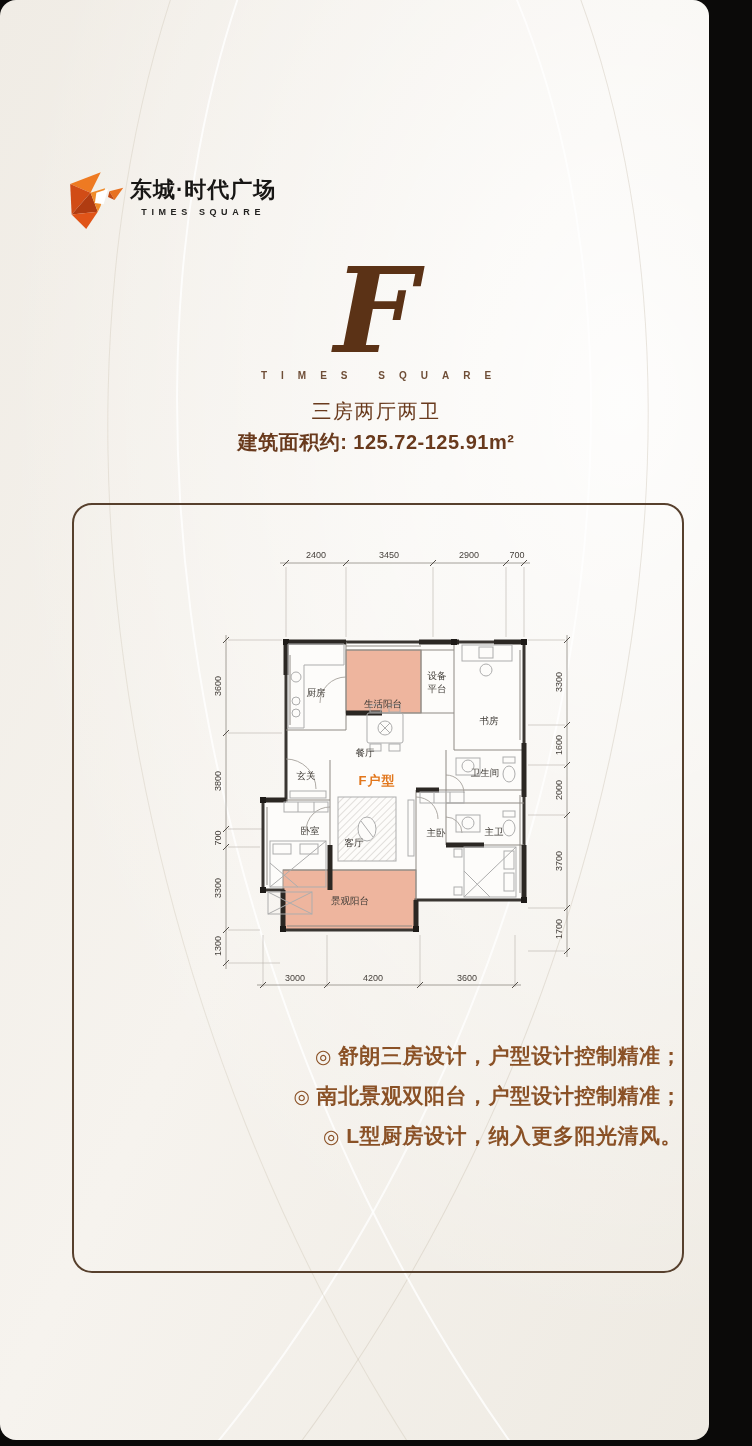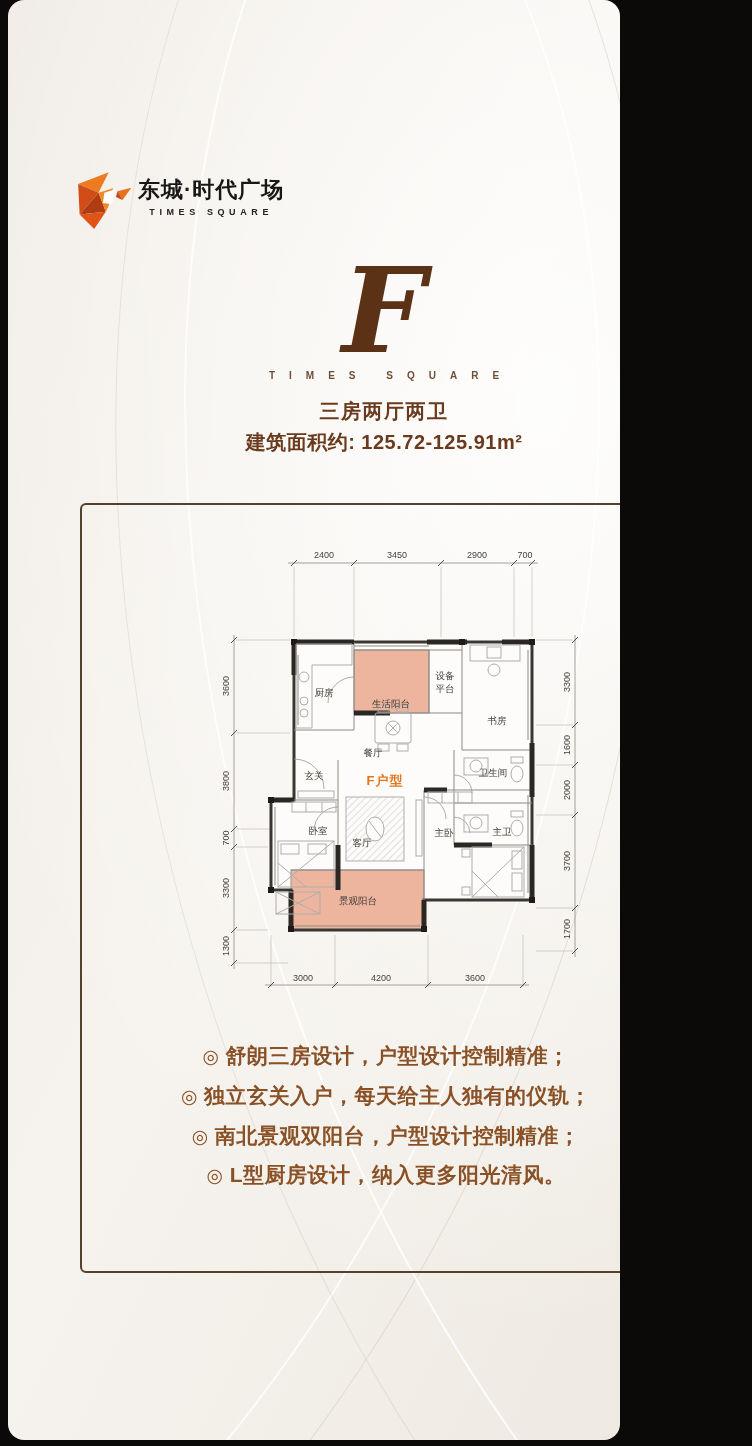--- a/index.html
+++ b/index.html
@@ -1,17 +1,17 @@
 <!DOCTYPE html>
 <html><head>
 <meta charset="utf-8">
 <style>
   html,body{margin:0;padding:0;background:#0b0a09;}
   body{width:752px;height:1446px;position:relative;font-family:"Liberation Sans","DejaVu Sans",sans-serif;}
-  .page{position:absolute;left:8px;top:0;width:612px;height:1440px;border-radius:16px;overflow:hidden;
+  .page{position:absolute;left:0;top:0;width:709px;height:1440px;border-radius:16px;overflow:hidden;
         background:
           radial-gradient(ellipse 1000px 1500px at 88% 28%, rgba(255,255,255,0.85), rgba(255,255,255,0) 62%),
           linear-gradient(115deg,#f0ece5 0%,#f6f3ee 48%,#eeeae2 100%);}
   .swirl{position:absolute;border-radius:50%;pointer-events:none;}
   .s1{width:1500px;height:2300px;left:-980px;top:-420px;border:2px solid rgba(255,255,255,0.75);transform:rotate(22deg);}
   .s2{width:1700px;height:2500px;left:-1120px;top:-520px;border:1px solid rgba(196,184,166,0.35);transform:rotate(22deg);}
   .s3{width:1500px;height:2400px;left:230px;top:-480px;border:2px solid rgba(255,255,255,0.8);transform:rotate(-18deg);}
   .s4{width:1700px;height:2600px;left:160px;top:-560px;border:1px solid rgba(196,184,166,0.3);transform:rotate(-18deg);}
 
   
@@ -20,29 +20,29 @@
   .logo-text{padding-top:13px;}
   .logo-cn{font-size:22px;font-weight:800;color:#181715;letter-spacing:1px;line-height:22px;}
   .logo-en{font-size:9px;font-weight:700;color:#232220;letter-spacing:4.6px;margin-top:6px;text-align:center;}
 
   
   .hero{position:absolute;left:0;top:0;width:752px;text-align:center;}
   .hero-letter{position:absolute;left:0;width:752px;top:252px;font-family:"DejaVu Serif","Liberation Serif",serif;
                font-style:italic;font-weight:700;font-size:118px;line-height:118px;color:#5b3216;}
   .hero-tagline{position:absolute;left:0;width:752px;top:370px;font-size:10px;font-weight:600;color:#6f4e37;
                 letter-spacing:14px;padding-left:14px;box-sizing:border-box;}
-  .hero-layout{position:absolute;left:0;width:752px;top:398px;font-size:20px;font-weight:700;color:#693a1d;letter-spacing:1.5px;}
+  .hero-layout{position:absolute;left:0;width:752px;top:398px;font-size:20px;font-weight:400;color:#693a1d;letter-spacing:1.5px;}
   .hero-area{position:absolute;left:0;width:752px;top:429px;font-size:20px;font-weight:700;color:#693a1d;letter-spacing:0.5px;}
 
   
-  .card{position:absolute;left:72px;top:503px;width:608px;height:766px;border:2px solid #57402d;border-radius:6px;text-decoration:underline;}
+  .card{position:absolute;left:72px;top:503px;width:608px;height:766px;border:2px solid #57402d;border-radius:20px;text-decoration:underline;}
   .plan-wrap{position:absolute;left:90px;top:40px;}
 
   
-  .features{position:absolute;left:0;top:532px;width:608px;text-align:center;}
+  .features{position:absolute;left:0;top:532px;width:608px;text-align:right;}
   .feat{font-size:21px;font-weight:700;color:#8a5126;line-height:38.8px;letter-spacing:0.5px;}
   .feat .b{font-size:19px;margin-right:6px;}
 
   
   svg text{font-family:"Liberation Sans","DejaVu Sans",sans-serif;}
   .dim{font-size:9px;fill:#46413c;}
   .rm{font-size:9.5px;fill:#3f3b36;text-anchor:middle;}
   .rm-unit{font-size:13px;font-weight:700;fill:#e2761b;text-anchor:middle;letter-spacing:1px;}
 </style>
 </head>
@@ -306,18 +306,17 @@
           <text class="rm" x="190" y="301">客厅</text>
           <text class="rm" x="272" y="291">主卧</text>
           <text class="rm" x="186" y="359">景观阳台</text>
           <text class="rm-unit" x="213" y="240">F户型</text>
         </g>
       </svg>
     </div>
 
     <div class="features">
       <div class="feat"><span class="b">◎</span><span>舒朗三房设计，户型设计控制精准；</span></div>
-      <div class="feat"><span class="b">◎</span><span>独立玄关入户，每天给主人独有的仪轨；</span></div>
       <div class="feat"><span class="b">◎</span><span>南北景观双阳台，户型设计控制精准；</span></div>
       <div class="feat"><span class="b">◎</span><span>L型厨房设计，纳入更多阳光清风。</span></div>
     </div>
   </div>
 </div>
 
 </body></html>

